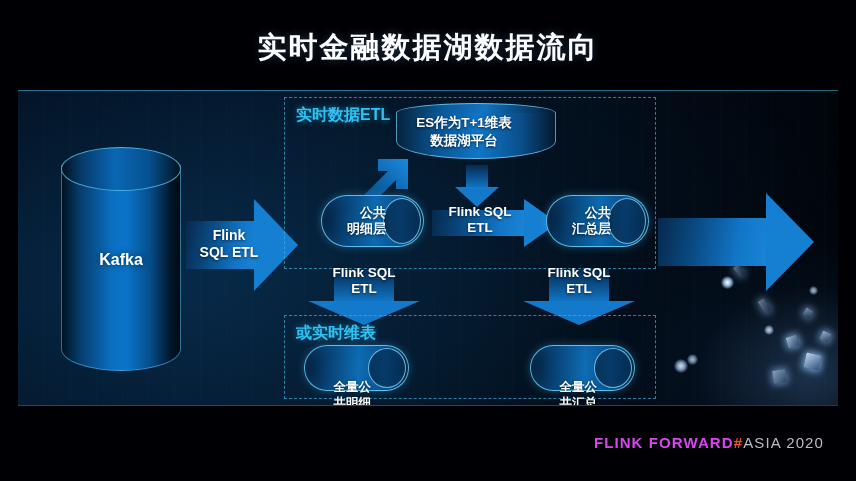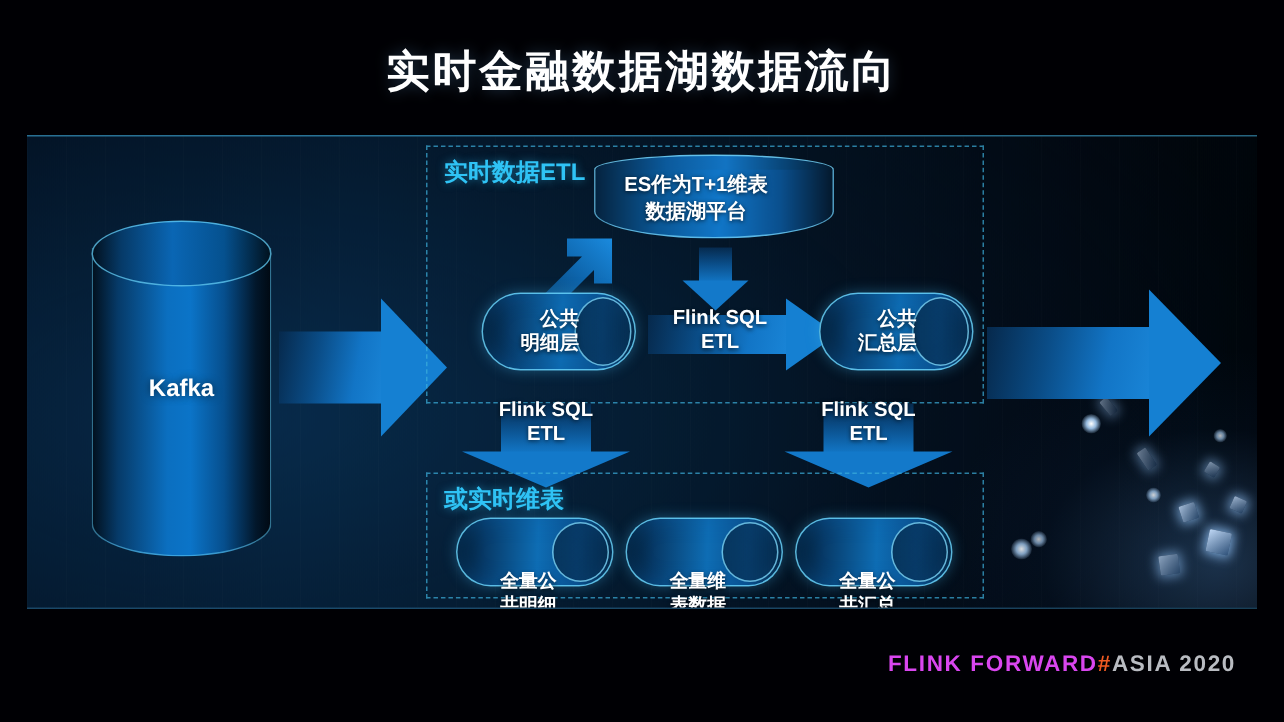--- a/index.html
+++ b/index.html
@@ -167,21 +167,21 @@
     text-shadow:0 1px 3px rgba(0,0,0,.7);
   }
 
   
   #footer {
     position:absolute; right: 32px; bottom: 30px;
     font-size: 15px; letter-spacing: 1.1px; white-space:nowrap;
   }
   #footer .ff { color:#d946ef; font-weight:bold; }
   #footer .hash { color:#f05a22; font-weight:bold; }
-  #footer .asia { color:#b9bcc2; font-weight:bold; }
+  #footer .asia { color:#b9bcc2; font-weight:normal; }
 </style>
 </head>
 <body>
 
 <div id="slide">
 
   <div id="title">实时金融数据湖数据流向</div>
 
   <div id="panel">
 
@@ -204,20 +204,24 @@
       <div class="body"></div>
       <div class="top"></div>
       <div class="lbl">Kafka</div>
     </div>
 
     <div style="position:absolute; left:168px; top:108px; width:110px; height:92px;">
       <div class="arrow-right" style="left:0; top:22px; width:72px; height:48px;"></div>
       <div style="position:absolute; left:68px; top:0; width:0; height:0;
                   border-top:46px solid transparent; border-bottom:46px solid transparent;
                   border-left:44px solid #1580d2;"></div>
+      <div class="ar-label" style="position:absolute; left:2px; top:28px; width:82px; font-size:14px;">
+        <div>Flink</div>
+        <div>SQL ETL</div>
+      </div>
     </div>
 
     <div class="groupbox" style="left:266px; top:6px; width:372px; height:172px;"></div>
     <div class="group-title" style="left:278px; top:14px;">实时数据ETL</div>
 
     <div id="escyl">
       <div class="top"></div>
       <div class="body"></div>
       <div class="txt">
         <div>ES作为T+1维表</div>
@@ -299,28 +303,20 @@
 
     <div class="hcyl small" style="left:286px; top:254px; width:105px; height:46px;">
       <div class="shell"></div>
       <div class="cap"></div>
       <div class="txt">
         <div>全量公</div>
         <div>共明细</div>
       </div>
     </div>
 
-    <div class="hcyl small" style="left:399px; top:254px; width:105px; height:46px;">
-      <div class="shell"></div>
-      <div class="cap"></div>
-      <div class="txt">
-        <div>全量维</div>
-        <div>表数据</div>
-      </div>
-    </div>
 
     <div class="hcyl small" style="left:512px; top:254px; width:105px; height:46px;">
       <div class="shell"></div>
       <div class="cap"></div>
       <div class="txt">
         <div>全量公</div>
         <div>共汇总</div>
       </div>
     </div>
 

